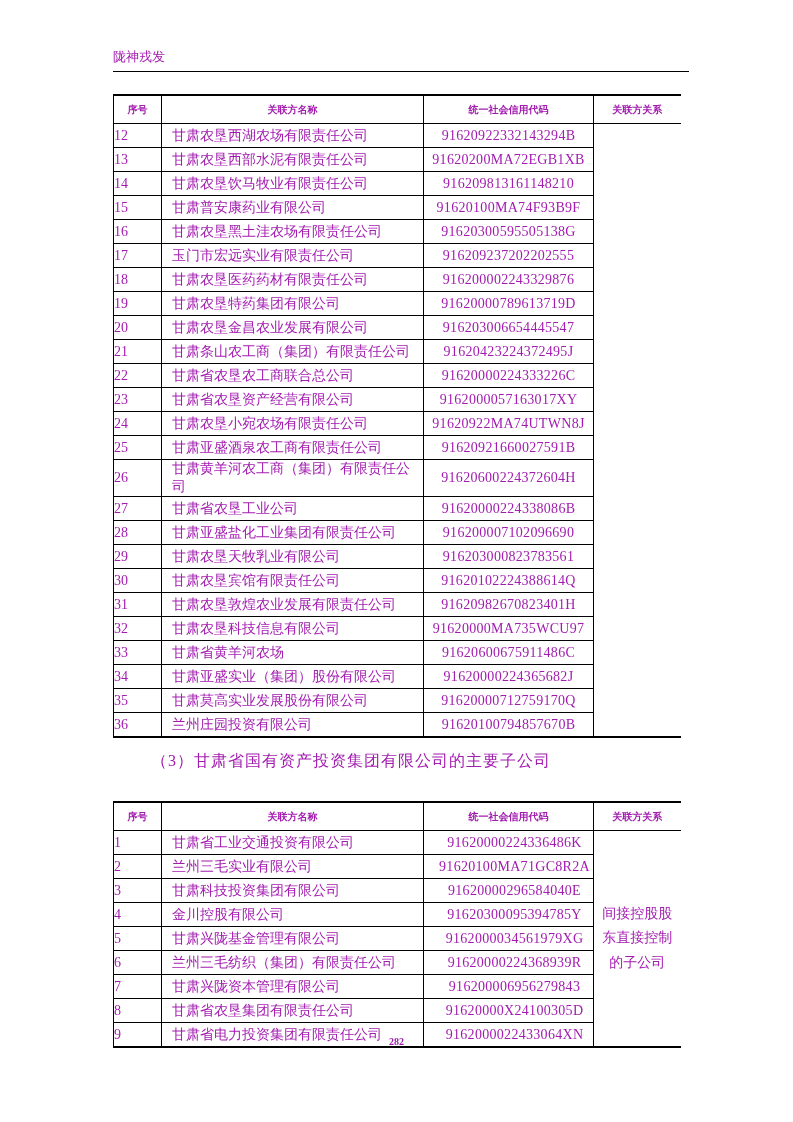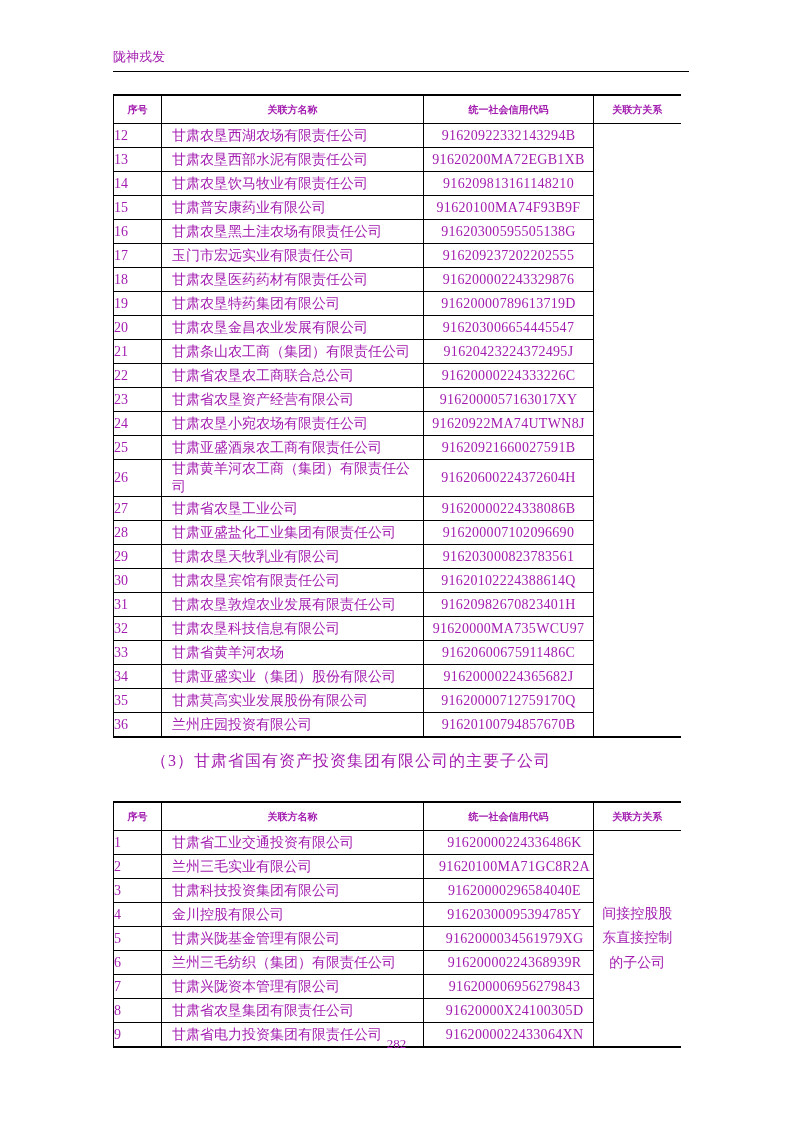--- a/index.html
+++ b/index.html
@@ -30,21 +30,21 @@
   td.c-no { text-align:left; }
   td.c-name { text-align:left; padding-left:10px; }
   td.c-code { text-align:center; letter-spacing:0.3px; }
   table.code-left td.c-code { text-align:center; padding-left:12px; }
   td.c-rel { text-align:center; line-height:1.75; padding:8px 6px; vertical-align:middle; }
   .section-title {
     font-size:16px; margin:13px 0 29px 38px; letter-spacing:1px; white-space:nowrap;
   }
   .page-number {
     position:absolute; left:0; top:1036px; width:100%;
-    text-align:center; font-size:13px;
+    text-align:center; font-size:10px;font-weight:bold;
   }
 </style>
 </head>
 <body>
 
 <div class="page">
   <div class="content">
 
     <div class="doc-header">
       <span class="left">陇神戎发</span>

